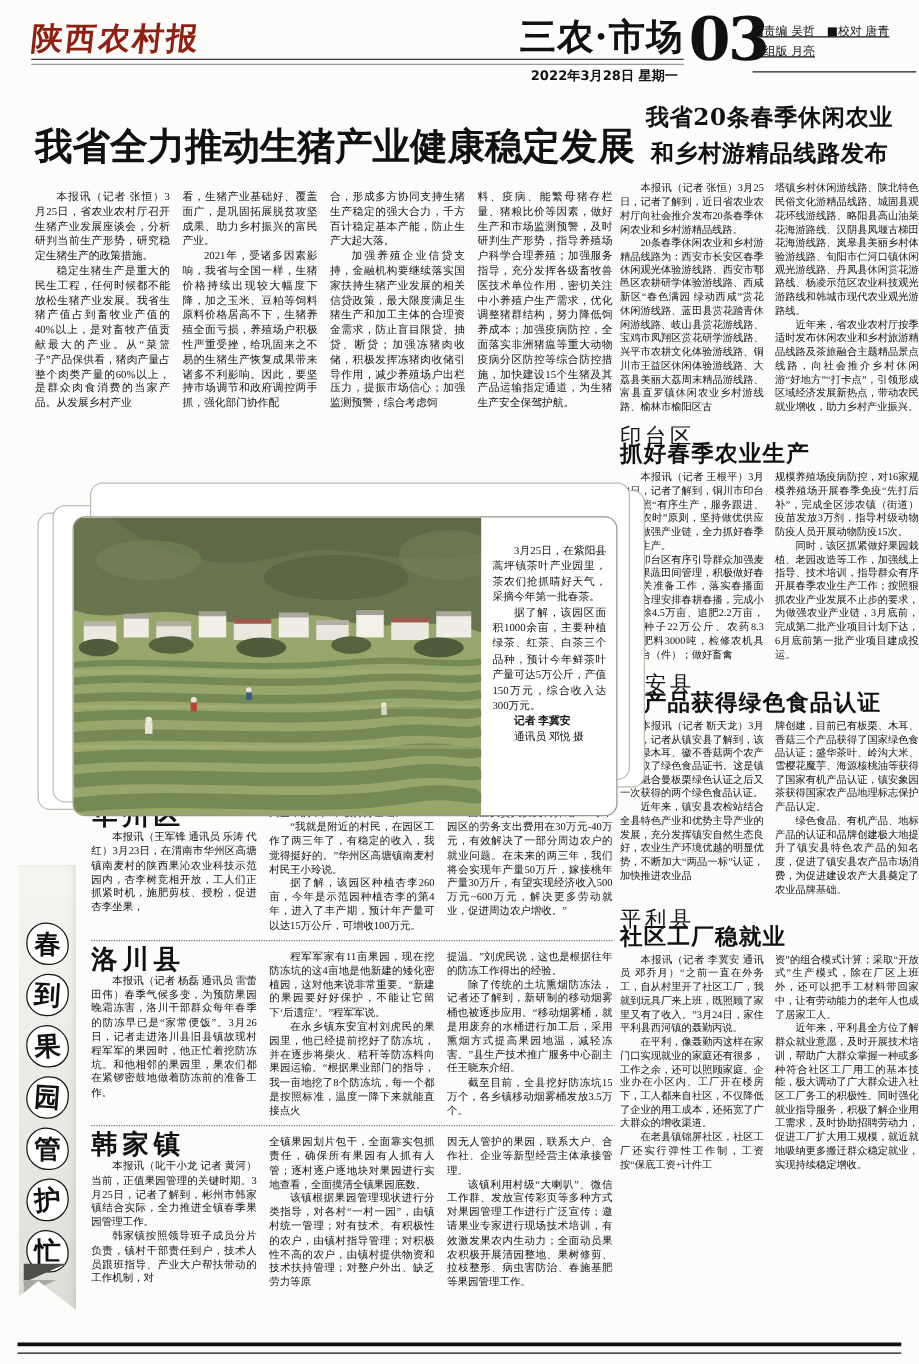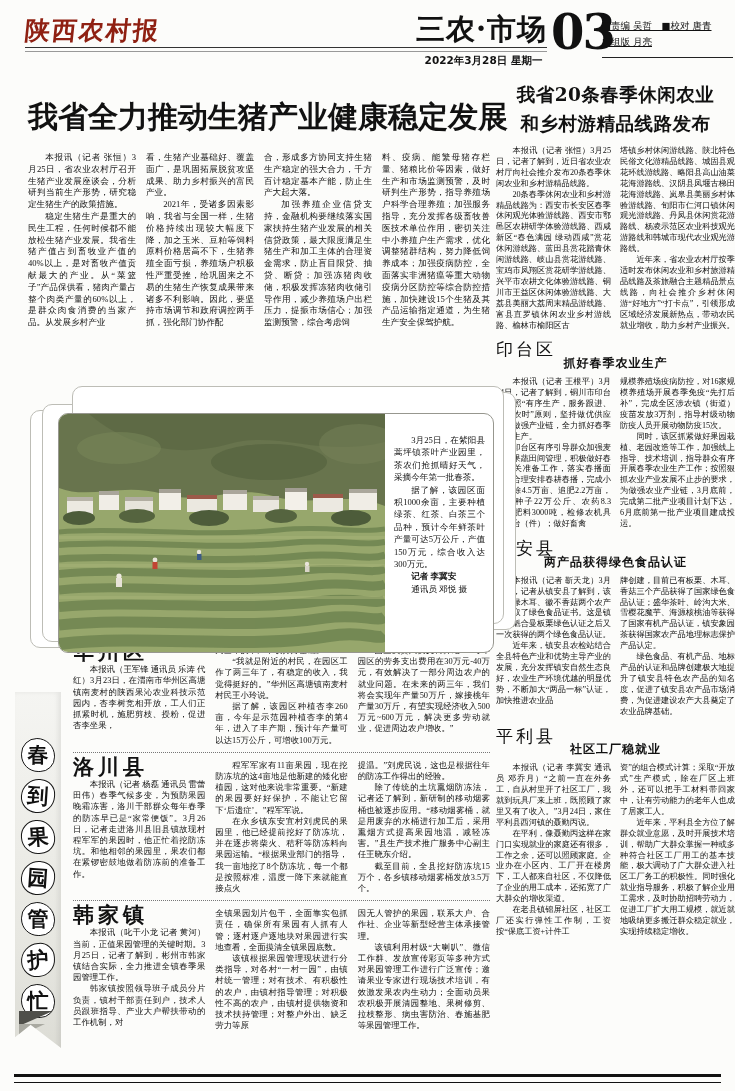--- a/index.html
+++ b/index.html
@@ -75,21 +75,21 @@
         margin:1px 0 7px;font-family:"DejaVu Serif",serif;}
   .dotted-div{border-top:1.6px dotted #777;margin:6px 0 7px;}
   
   #right-col{position:absolute;left:496px;top:80px;width:239px;font-size:8.2px;line-height:10.9px;}
   #right-col .cols .col{margin-right:9px;}
   #right-col .cols .col:last-child{margin-right:0;}
   .r-title{text-align:center;font-size:18.5px;font-weight:bold;line-height:29px;
         white-space:pre-line;margin:0 0 8px;letter-spacing:.5px;font-family:"DejaVu Serif",serif;}
   .region-label{font-size:17px;font-weight:normal;letter-spacing:3px;margin:13px 0 3px;
         font-family:"DejaVu Serif",serif;}
-  .r-art-title{text-align:center;font-size:12px;font-weight:bold;margin:2px 0 8px;
+  .r-art-title{font-size:18px;font-weight:bold;margin:2px 0 8px;
         letter-spacing:1px;font-family:Liberation Sans, sans-serif;}
   
   #bottom-rule{position:absolute;left:14px;top:1074px;width:707px;height:5px;
         border-top:3.5px solid #111;border-bottom:1px solid #111;z-index:4;background:#fcfcfa;}
 </style>
 </head>
 <body>
 
 <div id="masthead">
   <div class="logo">陕西农村报</div>

